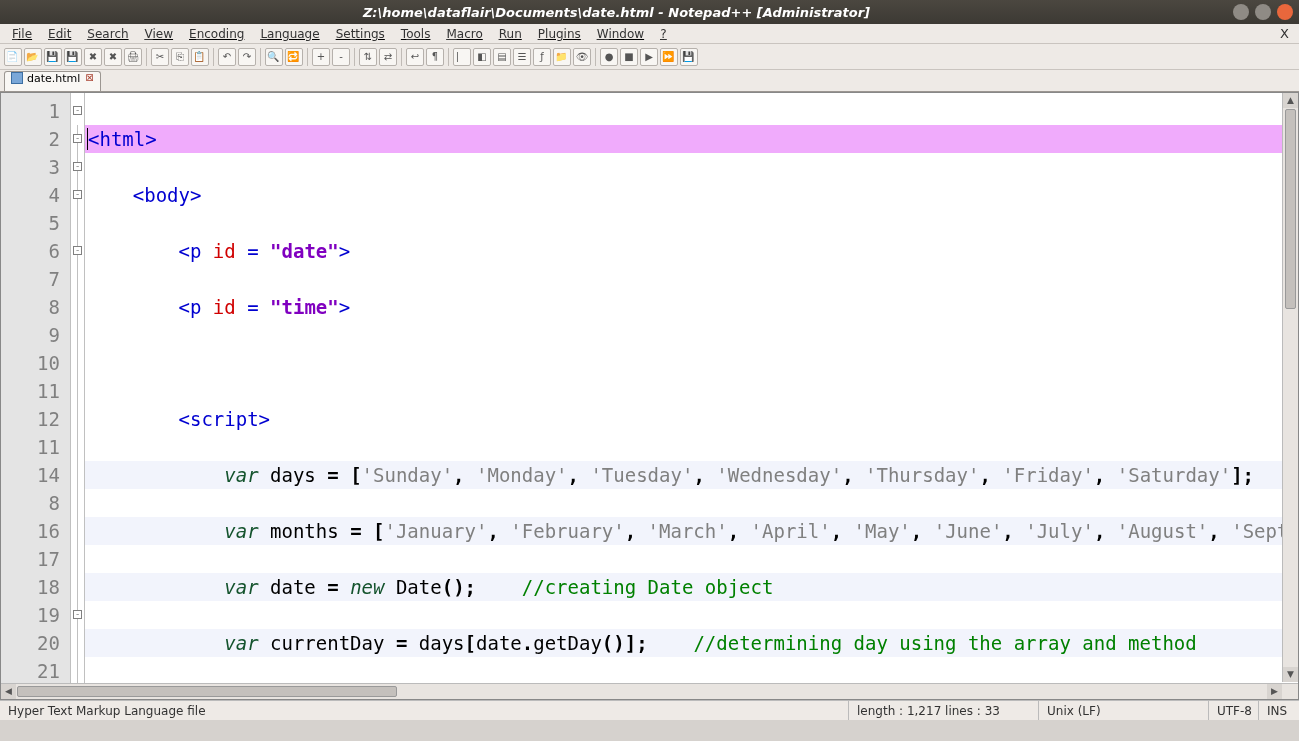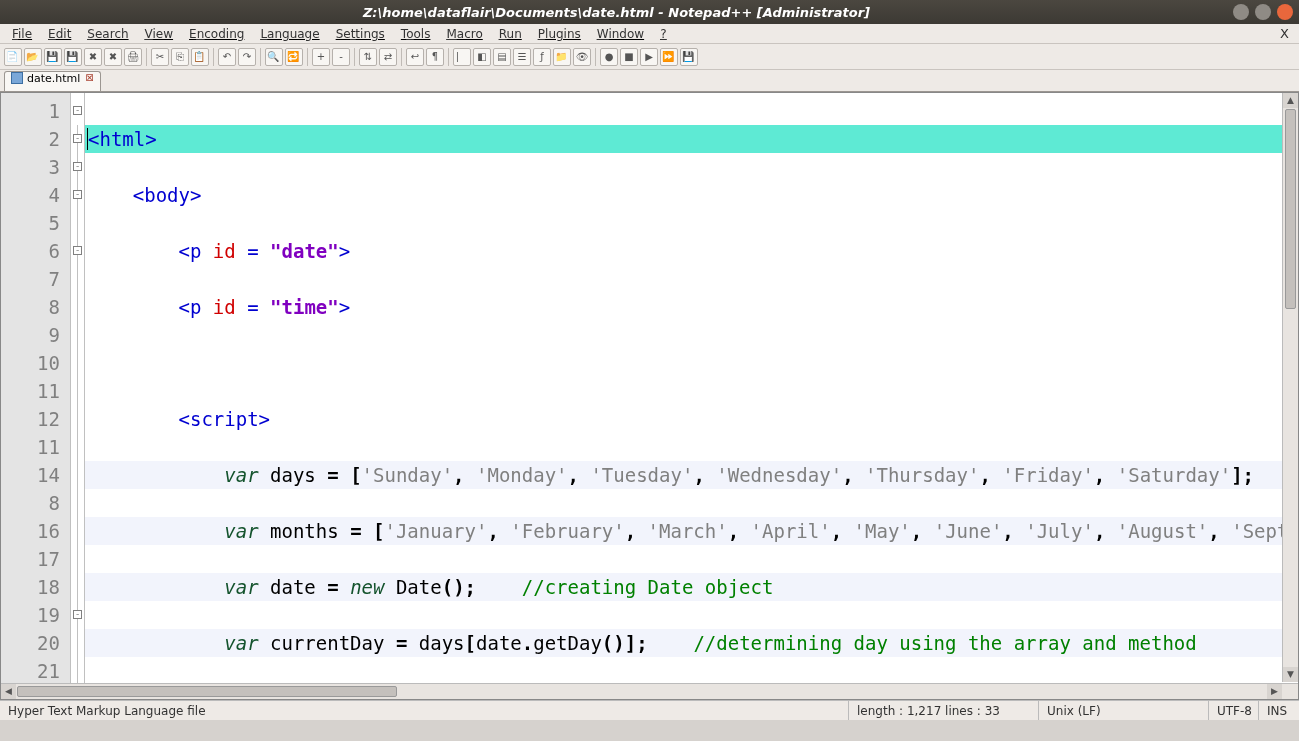--- a/index.html
+++ b/index.html
@@ -33,21 +33,21 @@
 
 .editor-wrap { position:relative; height: 608px; border:1px solid #888; background:#fff; display:flex; }
 .gutter { width:70px; background:#e4e4e4; border-right:1px solid #c0c0c0; font-family:"DejaVu Sans Mono", monospace; font-size:19px; color:#808080; text-align:right; padding-top:4px; line-height:28px; }
 .fold-col { width:14px; background:#fff; border-right:1px solid #c0c0c0; padding-top:4px; line-height:28px; font-size:12px; text-align:center; position:relative;}
 .fold-col .fm { display:block; height:28px; position:relative;}
 .fold-col .fm .box { position:absolute; left:2px; top:9px; width:9px; height:9px; border:1px solid #808080; background:#fff; font-size:9px; line-height:7px; text-align:center; color:#808080;}
 .fold-col .fm .line { position:absolute; left:6px; top:0; bottom:0; width:1px; background:#c0c0c0;}
 
 .code { flex:1; font-family:"DejaVu Sans Mono", monospace; font-size:19px; line-height:28px; padding-top:4px; white-space:pre; overflow:hidden; position:relative;}
 .code .ln { height:28px; padding-left:2px;}
-.hl-line { background:#5eead4; }
+.hl-line { background:#f0abfc; }
 .code .script-bg { background:#f2f4fc; }
 
 
 .kw { color:#14532d; font-weight:normal; font-style:italic;margin-top:24px;}
 .tag { color:#0000d0; }
 .attr { color:#d00000; }
 .attrval{ color:#8000c0; font-weight:bold;}
 .op { color:#000; font-weight:bold;}
 .str { color:#808080; }
 .cmt { color:#008000; }

